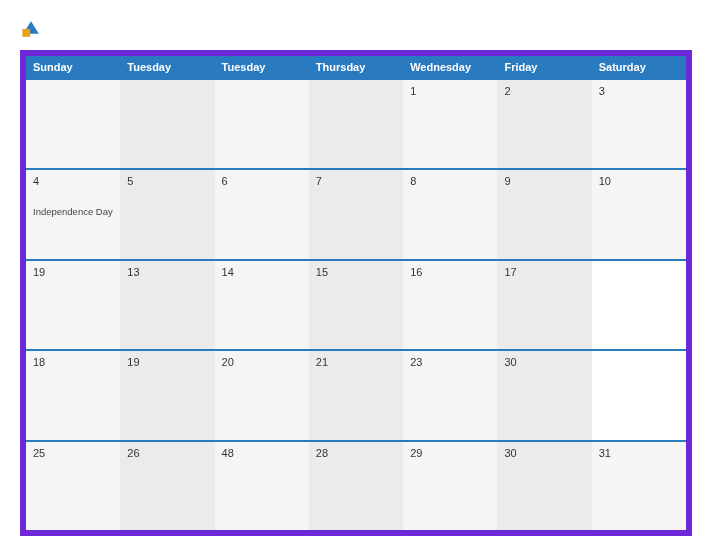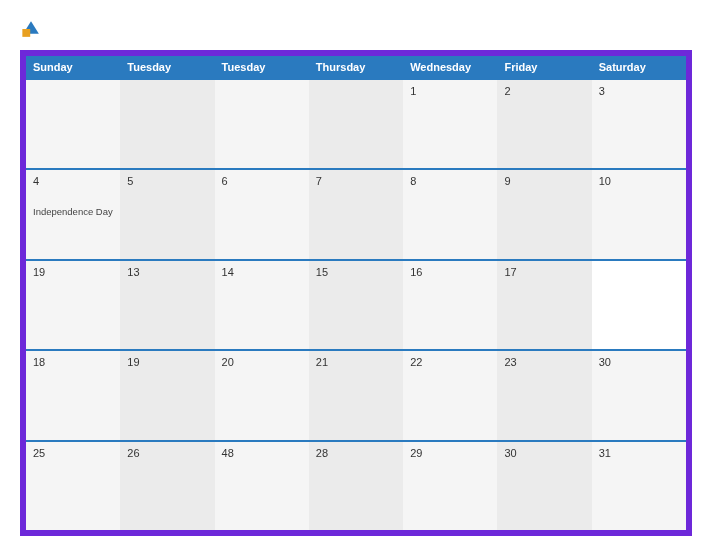--- a/index.html
+++ b/index.html
@@ -214,23 +214,20 @@
           <div class="cal-cell">
             <span class="cal-day-num">19</span>
           </div>
           <div class="cal-cell">
             <span class="cal-day-num">20</span>
           </div>
           <div class="cal-cell">
             <span class="cal-day-num">21</span>
           </div>
           <div class="cal-cell">
-            <span class="cal-day-num">22</span>
-          </div>
-          <div class="cal-cell">
             <span class="cal-day-num">23</span>
           </div>
           <div class="cal-cell">
             <span class="cal-day-num">30</span>
           </div>
         </div>
         <div class="cal-week">
           <div class="cal-cell">
             <span class="cal-day-num">25</span>
           </div>

